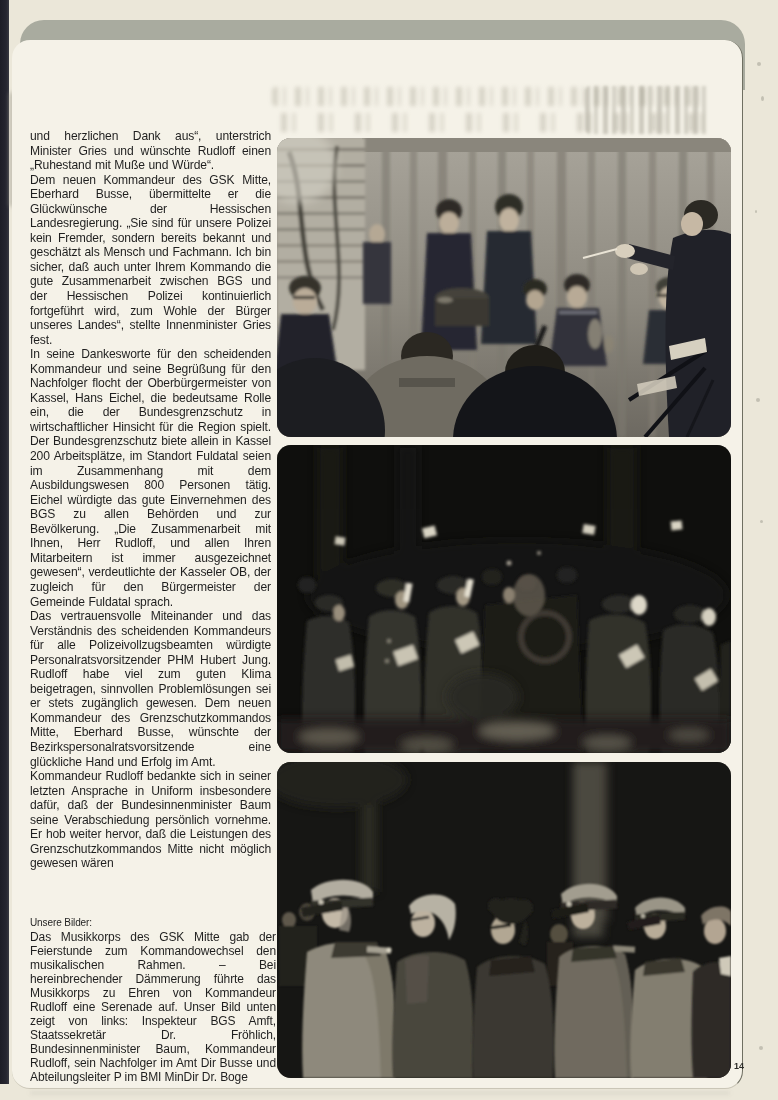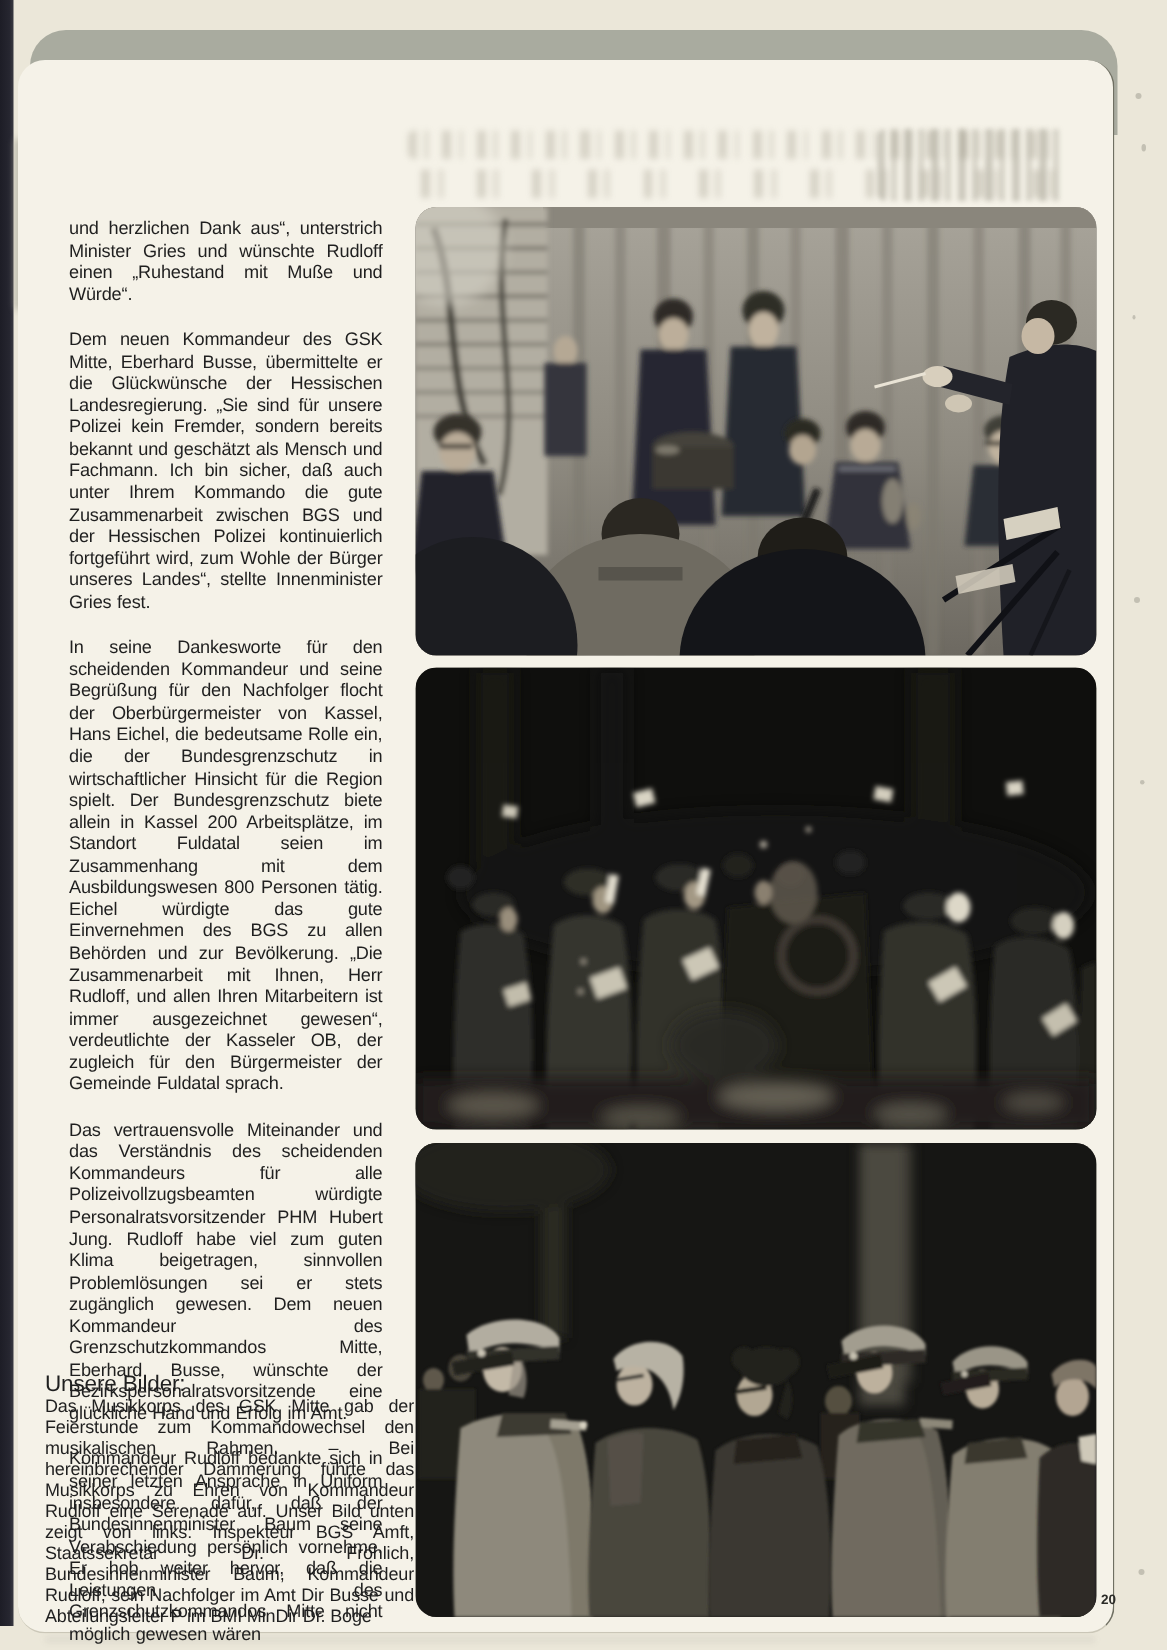--- a/index.html
+++ b/index.html
@@ -53,29 +53,29 @@
   .speck.s1{left:757px;top:62px;}  .speck.s2{left:761px;top:96px;width:3px;height:5px;}
   .speck.s3{left:756px;top:398px;} .speck.s4{left:760px;top:520px;width:3px;height:3px;}
   .speck.s5{left:759px;top:1046px;}.speck.s6{left:755px;top:210px;width:2px;height:3px;}
 
   
   .article{
     position:absolute;left:30px;top:129px;width:241px;
     color:#1f1f1f;
   }
   .article p{
-    margin:16px;font-size:12.1px;line-height:14.55px;text-align:justify;
+    margin:0;font-size:12.1px;line-height:14.55px;text-align:justify;
     letter-spacing:-0.12px;word-spacing:0.4px;hyphens:auto;
   }
   
   .caption{
     position:absolute;left:30px;top:916px;width:246px;color:#1f1f1f;
   }
   .caption-heading{
-    font-size:15px;line-height:14.2px;font-style:normal;margin:0 0 0 0;
+    font-size:10px;line-height:14.2px;font-style:normal;margin:0 0 0 0;
     letter-spacing:-0.1px;
   }
   .caption-body{
     font-size:12px;line-height:14px;text-align:justify;
     letter-spacing:-0.1px;hyphens:auto;margin:0;
   }
   
   .photo{
     position:absolute;left:277px;width:454px;border-radius:14px;overflow:hidden;
     background:#6f6b63;
@@ -384,14 +384,14 @@
 
   <g filter="url(#p3b)">
     <path d="M416,210 C 414,255 414,290 416,316 L454,316 L454,205 C 442,196 426,200 416,210 Z" fill="#2d2b25"></path>
     <path d="M442,196 L454,194 L454,214 L444,212 Z" fill="#cfc9b9"></path>
     <ellipse cx="438" cy="169" rx="11" ry="13" fill="#b3a592"></ellipse>
     <path d="M424,154 C 432,142 452,142 454,150 L454,164 C 444,154 432,157 426,163 Z" fill="#7e7466"></path>
   </g>
 </svg>
 </div>
 
-<div class="page-number">20</div>
+<div class="page-number">14</div>
 <div class="page-bottom-shadow"></div>
 
 </body></html>

